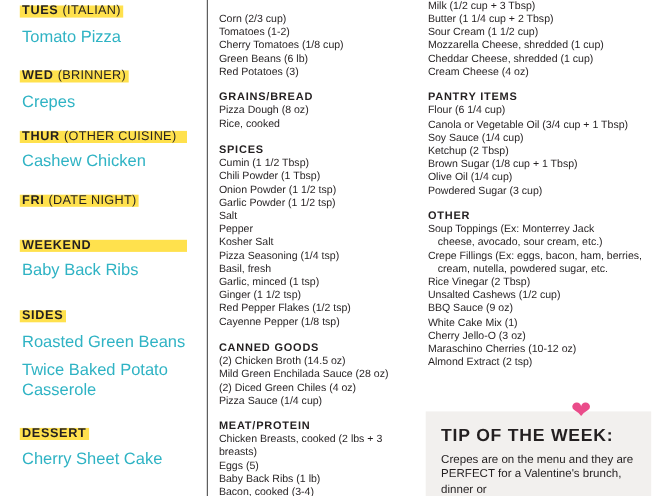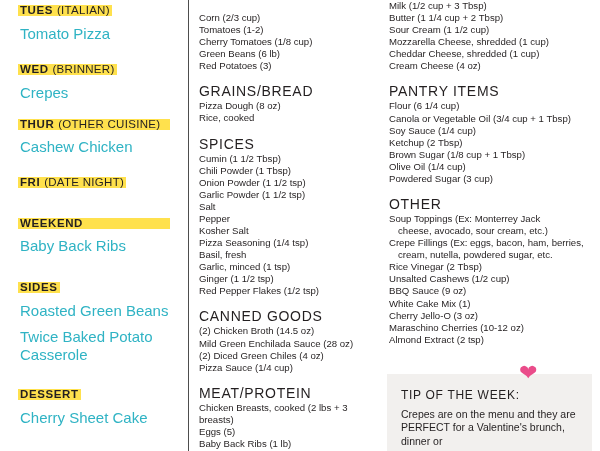--- a/index.html
+++ b/index.html
@@ -85,22 +85,22 @@
   .right-col {
     position: absolute;
     left: 389px;
     top: 0;
     width: 200px;
   }
 
   .cat { margin-bottom: 9px; }
 
   .cat-title {
-    font-size: 14px;
-    font-weight: normal;
+    font-size: 10px;
+    font-weight: bold;
     letter-spacing: 0.7px;
     color: #231f20;
     margin-bottom: 1px;
   }
 
   .items {
     list-style: none;
     margin: 0;
     padding: 0;
   }
@@ -117,22 +117,22 @@
   .tip-box {
     position: absolute;
     left: 387px;
     top: 374px;
     width: 205px;
     height: 77px;
     background: #f2f0ee;
   }
   .tip-inner { padding: 14px 14px 0 14px; }
   .tip-title {
-    font-size: 12px;
-    font-weight: normal;
+    font-size: 16px;
+    font-weight: bold;
     letter-spacing: 0.7px;
     color: #231f20;
     margin-bottom: 6px;
   }
   .tip-body {
     font-size: 10.5px;
     line-height: 1.28;
     color: #231f20;
   }
   .heart {
@@ -242,20 +242,21 @@
         <li>Onion Powder (1 1/2 tsp)</li>
         <li>Garlic Powder (1 1/2 tsp)</li>
         <li>Salt</li>
         <li>Pepper</li>
         <li>Kosher Salt</li>
         <li>Pizza Seasoning (1/4 tsp)</li>
         <li>Basil, fresh</li>
         <li>Garlic, minced (1 tsp)</li>
         <li>Ginger (1 1/2 tsp)</li>
         <li>Red Pepper Flakes (1/2 tsp)</li>
+        <li>Cayenne Pepper (1/8 tsp)</li>
       </ul>
     </div>
 
     <div class="cat" style="margin-top:11px;">
       <div class="cat-title">CANNED GOODS</div>
       <ul class="items">
         <li>(2) Chicken Broth (14.5 oz)</li>
         <li>Mild Green Enchilada Sauce (28 oz)</li>
         <li>(2) Diced Green Chiles (4 oz)</li>
         <li>Pizza Sauce (1/4 cup)</li>

